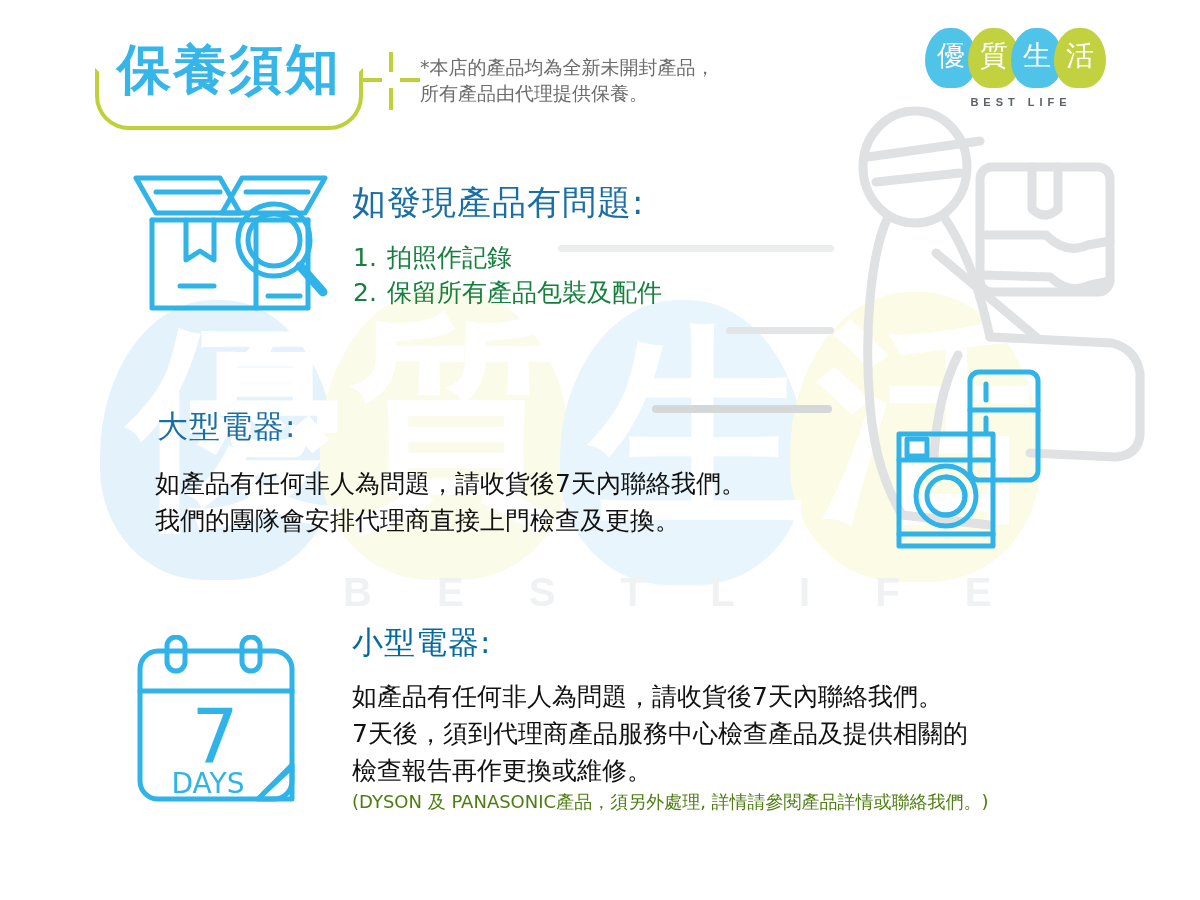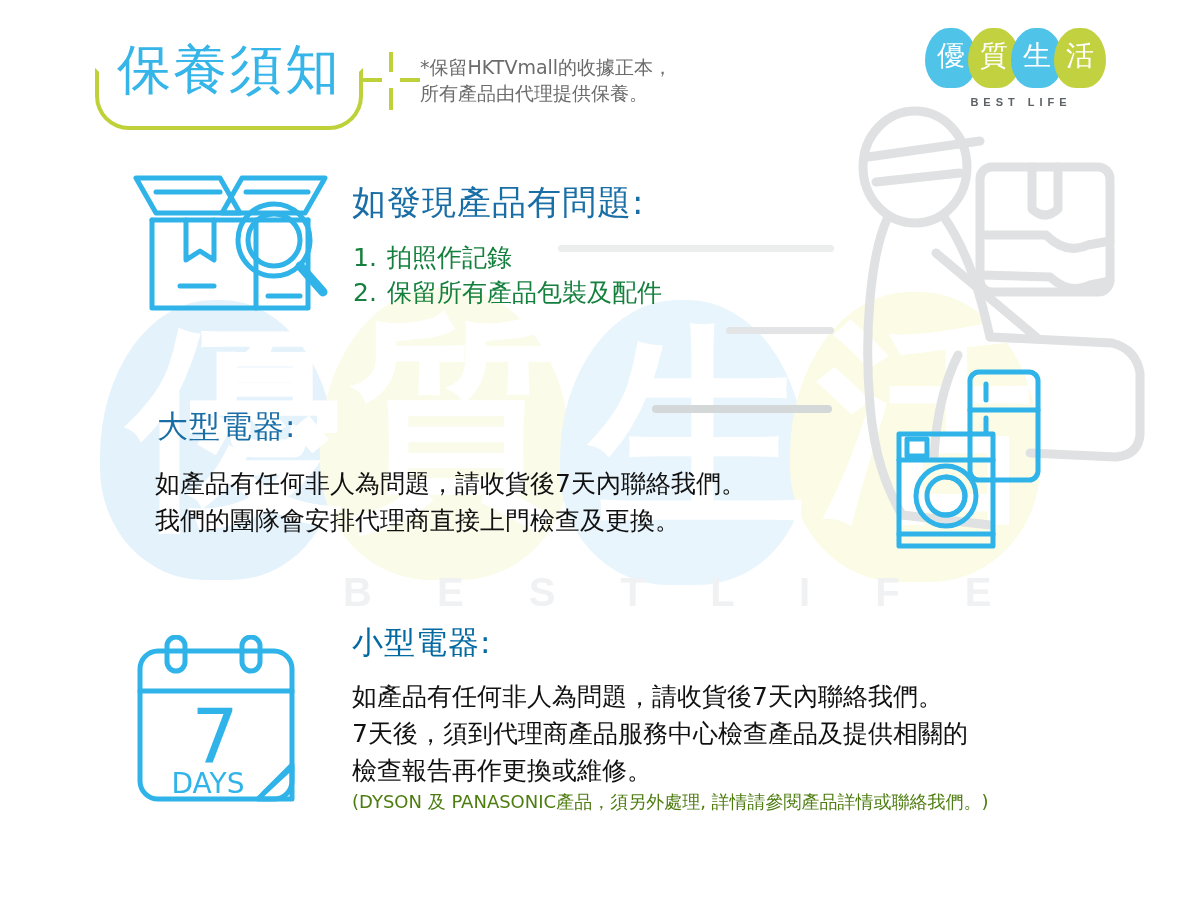--- a/index.html
+++ b/index.html
@@ -44,21 +44,21 @@
   }
 
   
   .wm-courier{position:absolute;left:840px;top:105px;width:330px;height:430px;}
 
   
   .title-wrap{position:absolute;left:95px;top:28px;width:310px;height:90px;}
   .title-text{
     position:absolute;left:22px;top:6px;
     font-size:54px;
-    font-weight:400;
+    font-weight:700;
     color:#36b5e8;
     letter-spacing:2px;
     white-space:nowrap;
     font-family:"DejaVu Sans","Liberation Sans",sans-serif;
   }
   .title-bracket{
     position:absolute;left:0px;top:40px;width:268px;height:62px;
     border:4px solid #bfd138;
     border-top-color:transparent;
     border-radius:0 0 34px 34px;
@@ -204,21 +204,21 @@
     <svg class="plus-mark" viewBox="0 0 62 62" fill="none">
       <g stroke="#bfd138" stroke-width="4" stroke-linecap="butt">
         <path d="M31 2 L31 22"></path>
         <path d="M31 38 L31 60"></path>
         <path d="M2 30 L22 30"></path>
         <path d="M40 30 L60 30"></path>
       </g>
     </svg>
   </div>
 
-  <div class="note">*保留HKTVmall的收據正本，
+  <div class="note">*本店的產品均為全新未開封產品，
 所有產品由代理提供保養。</div>
 
   <div class="logo">
     <div class="logo-blobs">
       <div class="logo-blob" style="left:0px;background:#4fc3e8;"></div>
       <div class="logo-blob" style="left:43px;background:#c2d13f;"></div>
       <div class="logo-blob" style="left:86px;background:#4fc3e8;"></div>
       <div class="logo-blob" style="left:129px;background:#c2d13f;"></div>
       <div class="logo-ch" style="left:0px;">優</div>
       <div class="logo-ch" style="left:43px;">質</div>

